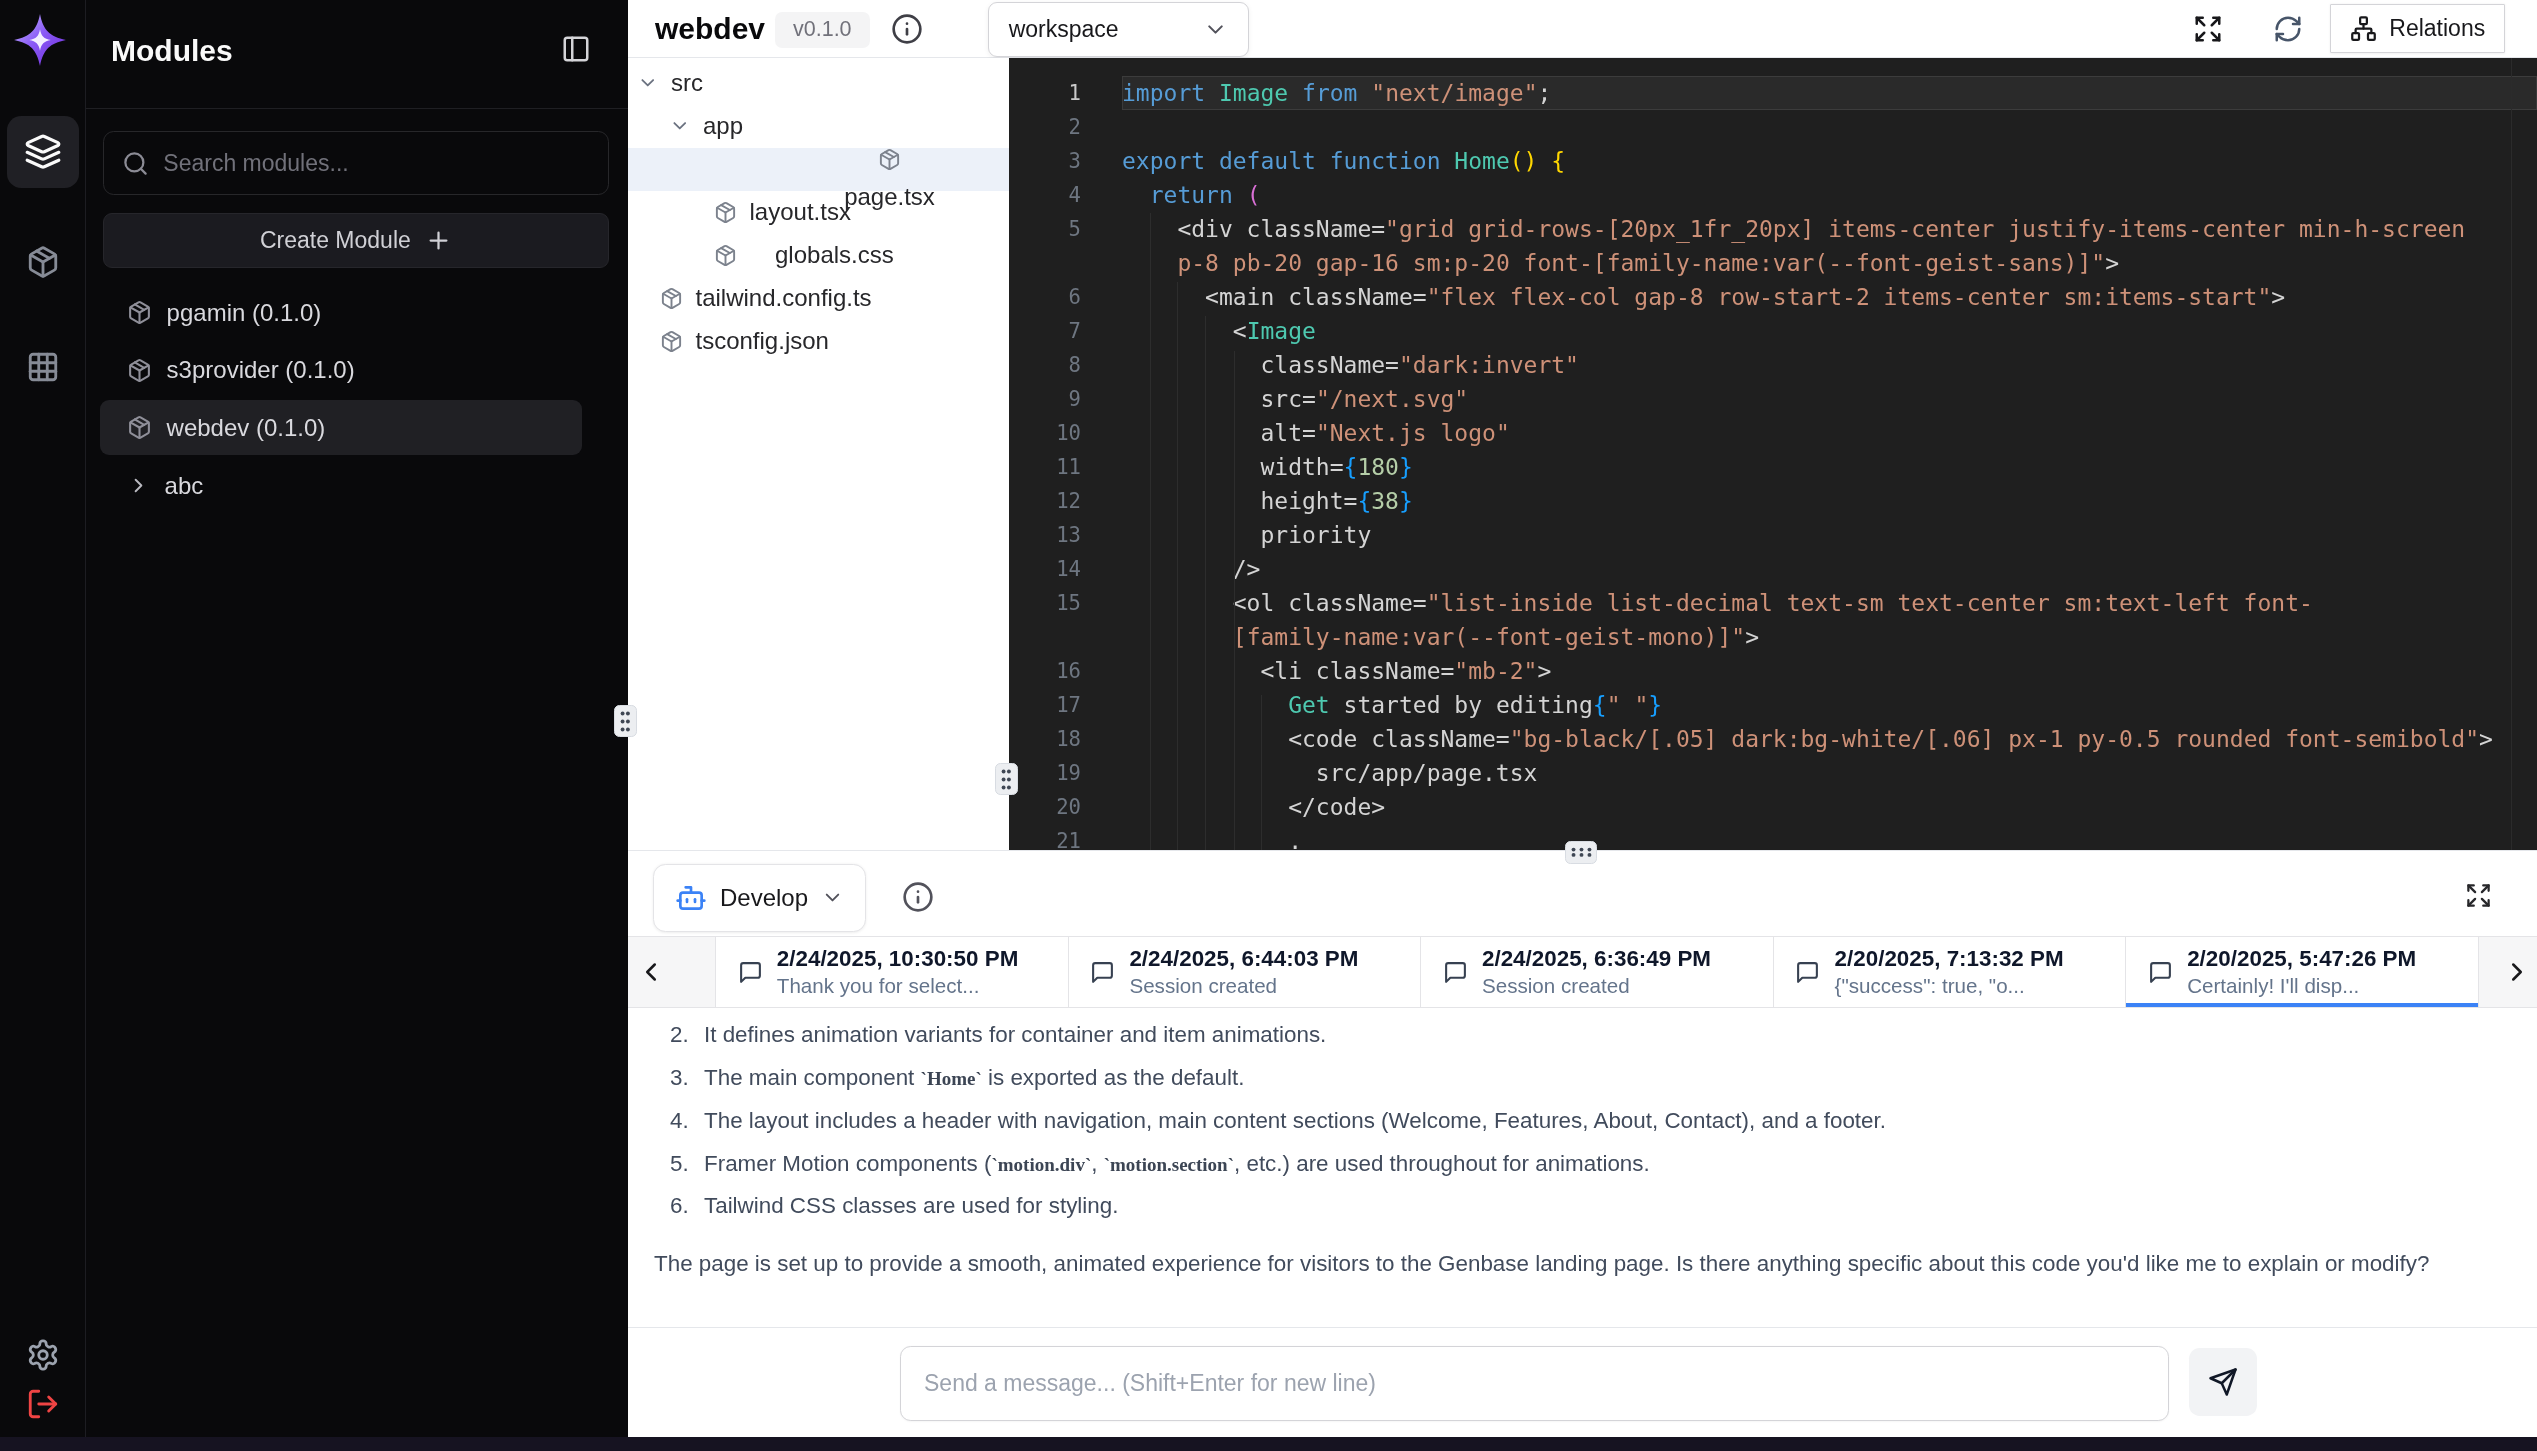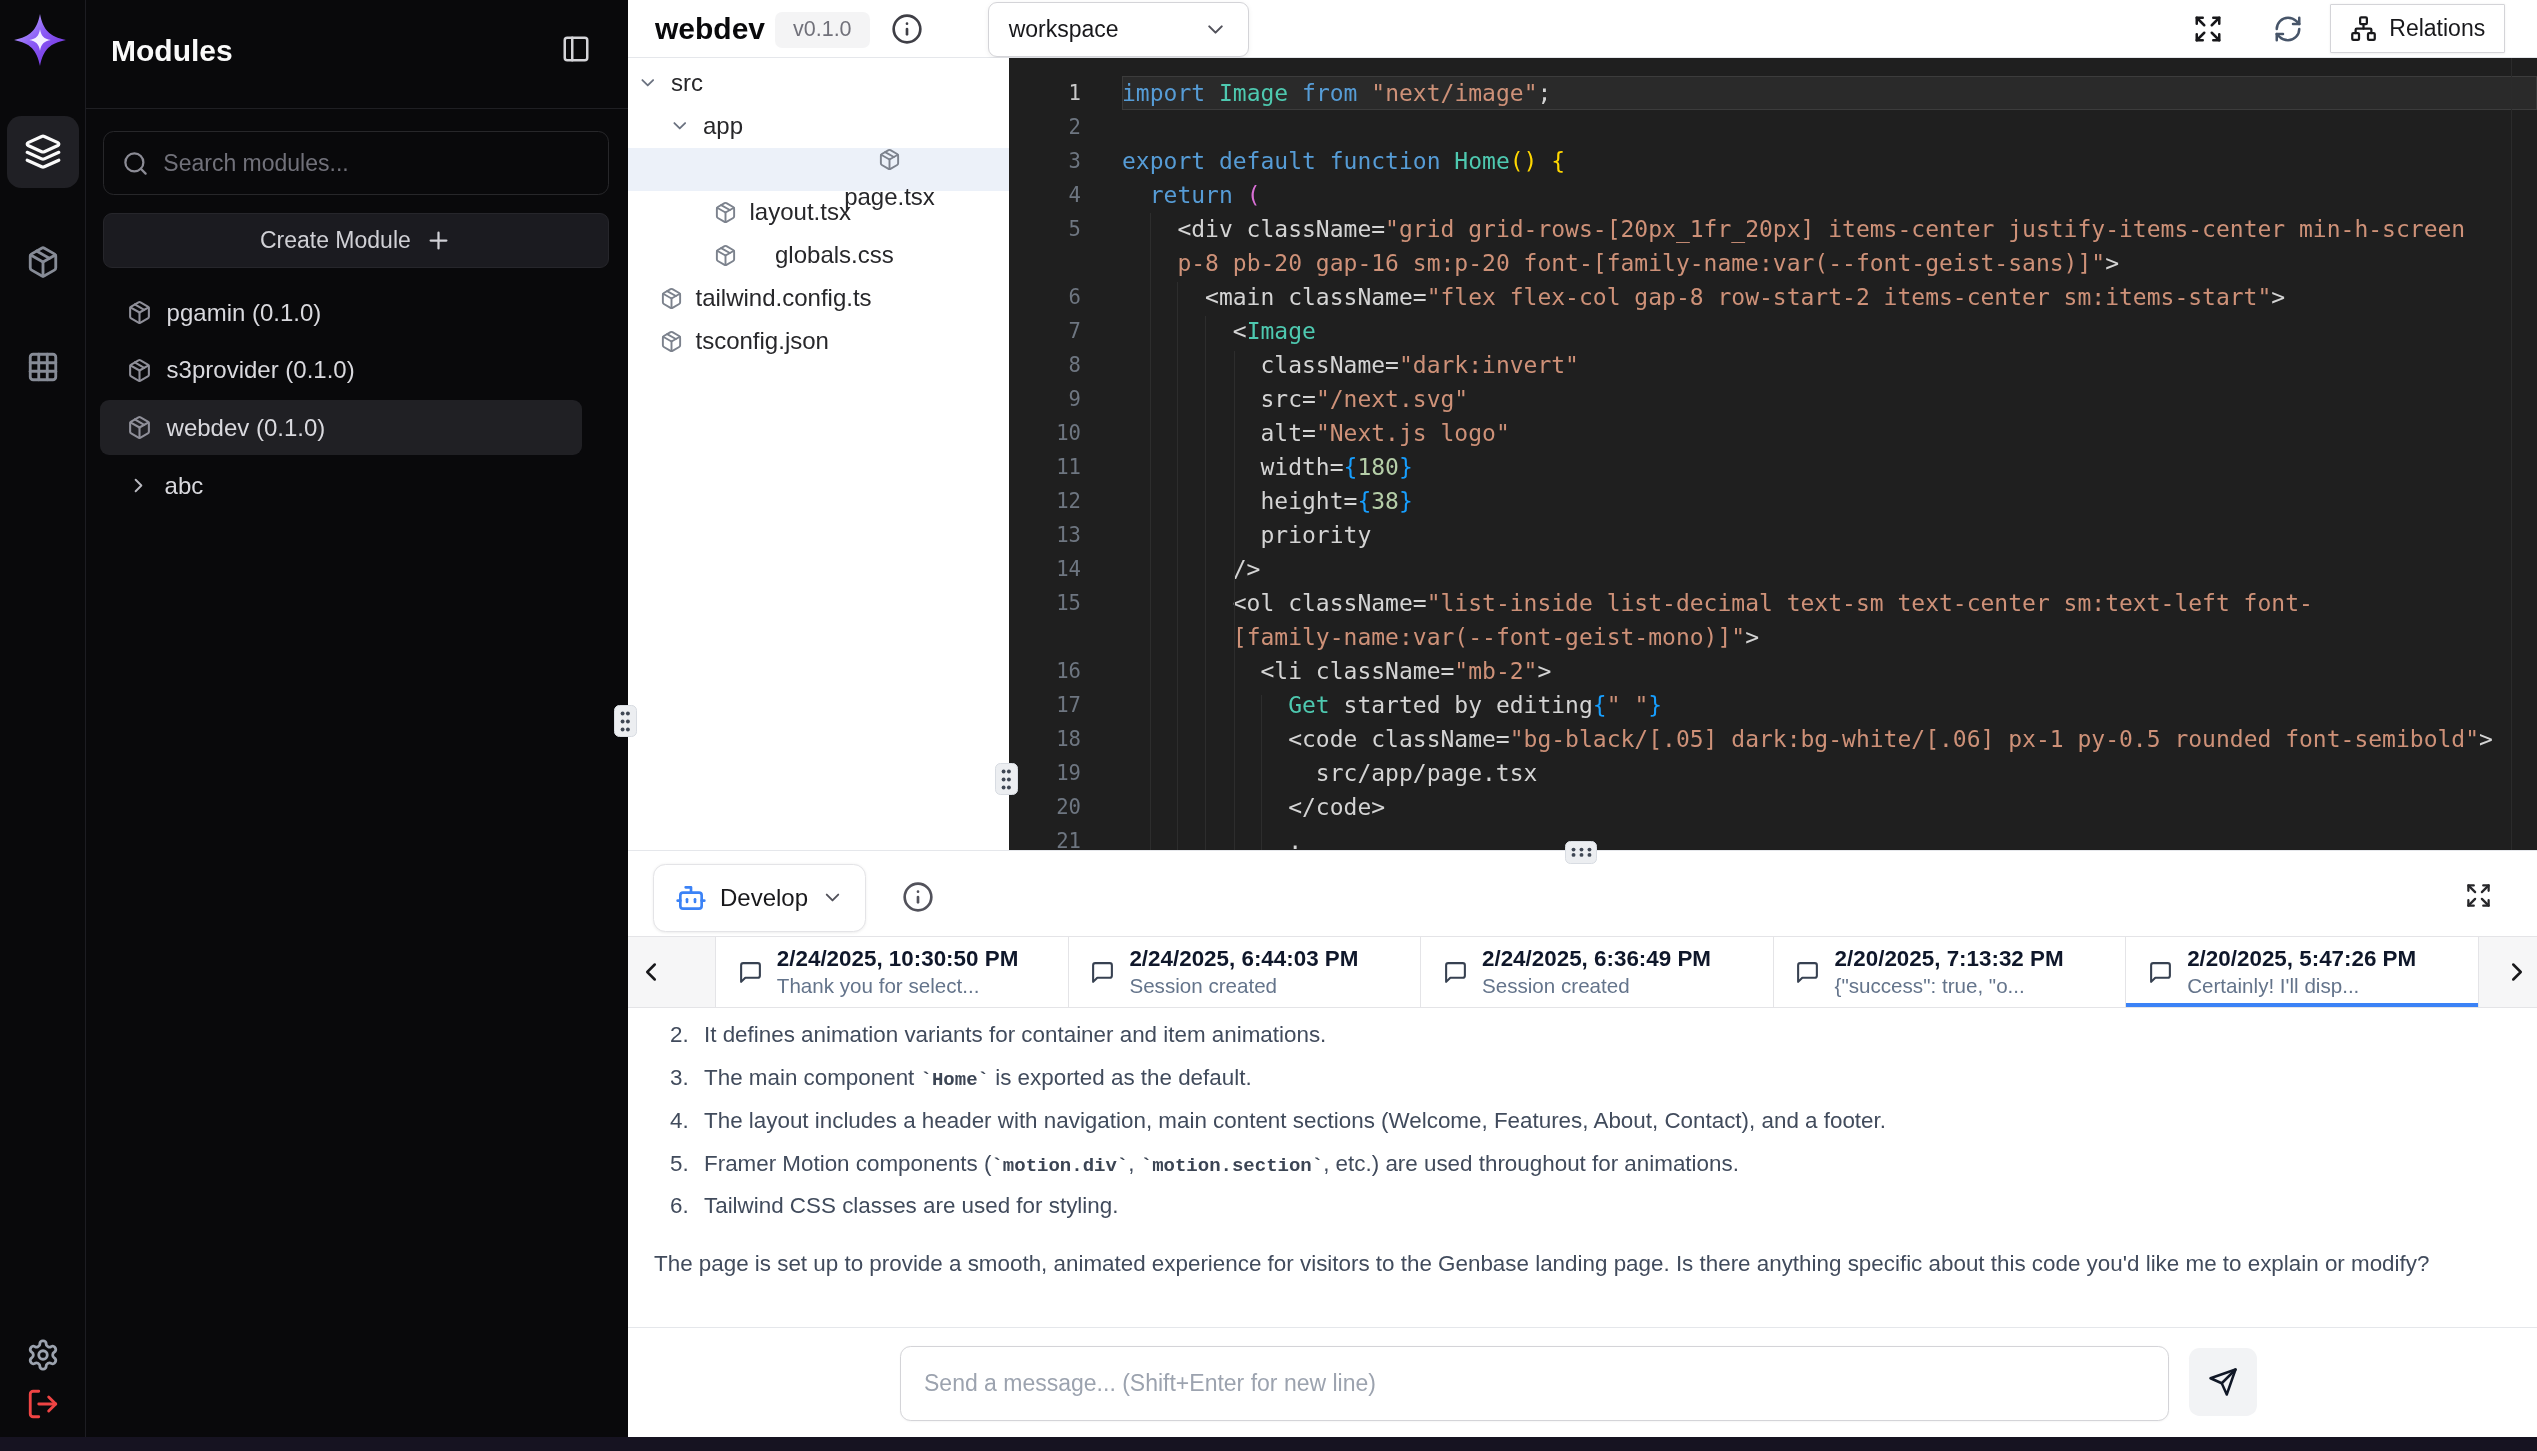--- a/index.html
+++ b/index.html
@@ -102,21 +102,21 @@
   .tcard .ic { width:25px; height:25px; color:#374151; flex:0 0 auto; }
   .tcard .ts { font-size:22.4px; font-weight:bold; color:#0f172a; white-space:nowrap; }
   .tcard .pv { font-size:20.6px; color:#64748b; white-space:nowrap; margin-top:1.8px; }
   .tcard.sel::after { content:""; position:absolute; left:0; right:0; bottom:0; height:4.5px; background:#3b82f6; }
 
   
   #chat { position:absolute; left:0; top:157px; width:1909px; height:320px; overflow:hidden; }
   .citem { position:absolute; left:42px; font-size:22.4px; color:#414b5c; line-height:29px; }
   .citem .cnum { display:inline-block; width:25px; }
   .citem .ctxt { margin-left:9px; }
-  .ccode { font-family:Liberation Mono, monospace; font-size:19px; font-weight:bold; color:#3c4554; }
+  .ccode { font-family:Liberation Serif, serif; font-size:19px; font-weight:bold; color:#3c4554; }
   #chat-paragraph { position:absolute; left:26px; top:243px; font-size:22.4px; color:#414b5c; width:1835px; }
 
   
   #composer { position:absolute; left:0; top:476px; width:1909px; height:111px; border-top:0.9px solid #e5e7eb; background:#fff; }
   #composer input { position:absolute; left:272px; top:18px; width:1269px; height:75px; border:0.9px solid #d4d4d8;
     border-radius:10.7px; box-shadow:0 0.9px 1.8px rgba(0,0,0,.04); padding:0 23px; font-size:23px; color:#18181b; outline:none;
     font-family:"Liberation Sans", sans-serif; }
   #composer input::placeholder { color:#9ca3af; }
   #send-btn { position:absolute; left:1561px; top:19.7px; width:68px; height:68px; background:#f2f3f5; border:none;
     border-radius:10.7px; display:flex; align-items:center; justify-content:center; color:#111827; }

